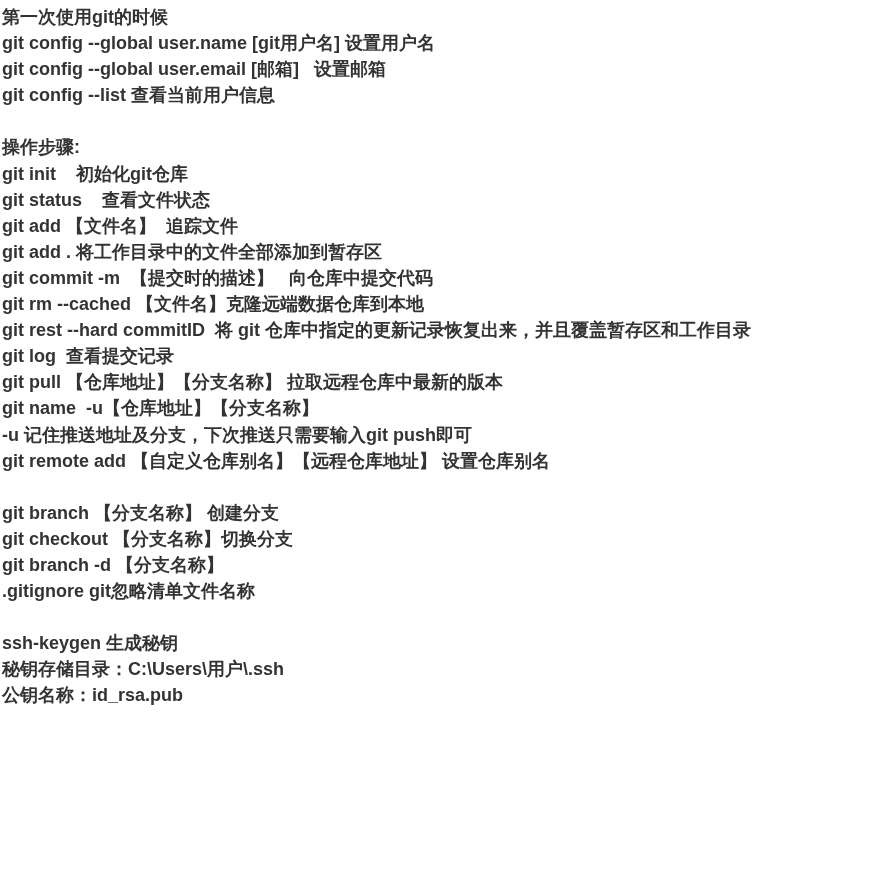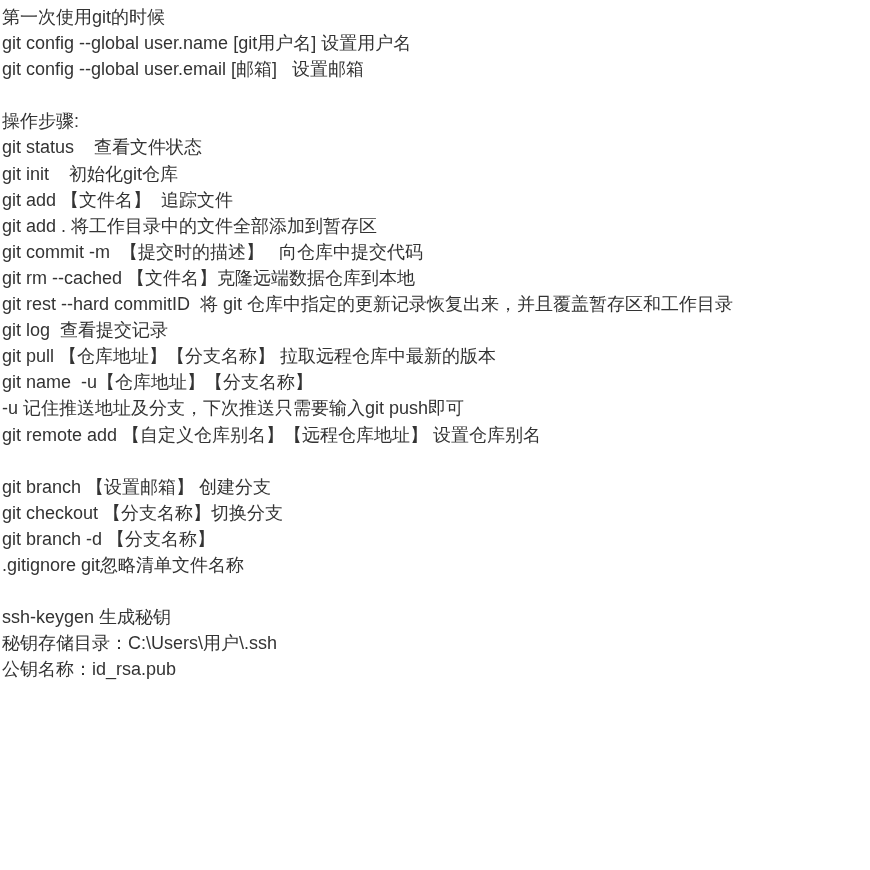--- a/index.html
+++ b/index.html
@@ -1,18 +1,19 @@
 <!DOCTYPE html>
 <html><head>
   <meta charset="utf-8">
   <style>
     * {
       margin: 0;
       padding: 0;
       box-sizing: border-box;
+      font-weight: bold;
     }
     body {
       width: 870px;
       height: 870px;
       background: #ffffff;
       font-family: "Microsoft YaHei", "微软雅黑", Arial, sans-serif;
       font-size: 18px;
       color: #333333;
       padding: 4px 2px;
       line-height: 1.45;
@@ -25,36 +26,37 @@
       height: 1.45em;
     }
   </style>
 </head>
 <body>
 
 <div>
   <div class="line">第一次使用git的时候</div>
   <div class="line">git config --global user.name [git用户名] 设置用户名</div>
   <div class="line">git config --global user.email [邮箱]   设置邮箱</div>
+  <div class="line">git config --list 查看当前用户信息</div>
   <div class="blank"></div>
   <div class="line">操作步骤:</div>
+  <div class="line">git init    初始化git仓库</div>
   <div class="line">git status    查看文件状态</div>
-  <div class="line">git init    初始化git仓库</div>
   <div class="line">git add 【文件名】  追踪文件</div>
   <div class="line">git add . 将工作目录中的文件全部添加到暂存区</div>
   <div class="line">git commit -m  【提交时的描述】   向仓库中提交代码</div>
   <div class="line">git rm --cached 【文件名】克隆远端数据仓库到本地</div>
   <div class="line">git rest --hard commitID  将 git 仓库中指定的更新记录恢复出来，并且覆盖暂存区和工作目录</div>
   <div class="line">git log  查看提交记录</div>
   <div class="line">git pull 【仓库地址】【分支名称】 拉取远程仓库中最新的版本</div>
   <div class="line">git name  -u【仓库地址】【分支名称】</div>
   <div class="line">-u 记住推送地址及分支，下次推送只需要输入git push即可</div>
   <div class="line">git remote add 【自定义仓库别名】【远程仓库地址】 设置仓库别名</div>
   <div class="blank"></div>
-  <div class="line">git branch 【设置邮箱】 创建分支</div>
+  <div class="line">git branch 【分支名称】 创建分支</div>
   <div class="line">git checkout 【分支名称】切换分支</div>
   <div class="line">git branch -d 【分支名称】</div>
   <div class="line">.gitignore git忽略清单文件名称</div>
   <div class="blank"></div>
   <div class="line">ssh-keygen 生成秘钥</div>
   <div class="line">秘钥存储目录：C:\Users\用户\.ssh</div>
   <div class="line">公钥名称：id_rsa.pub</div>
 </div>
 
 </body></html>

